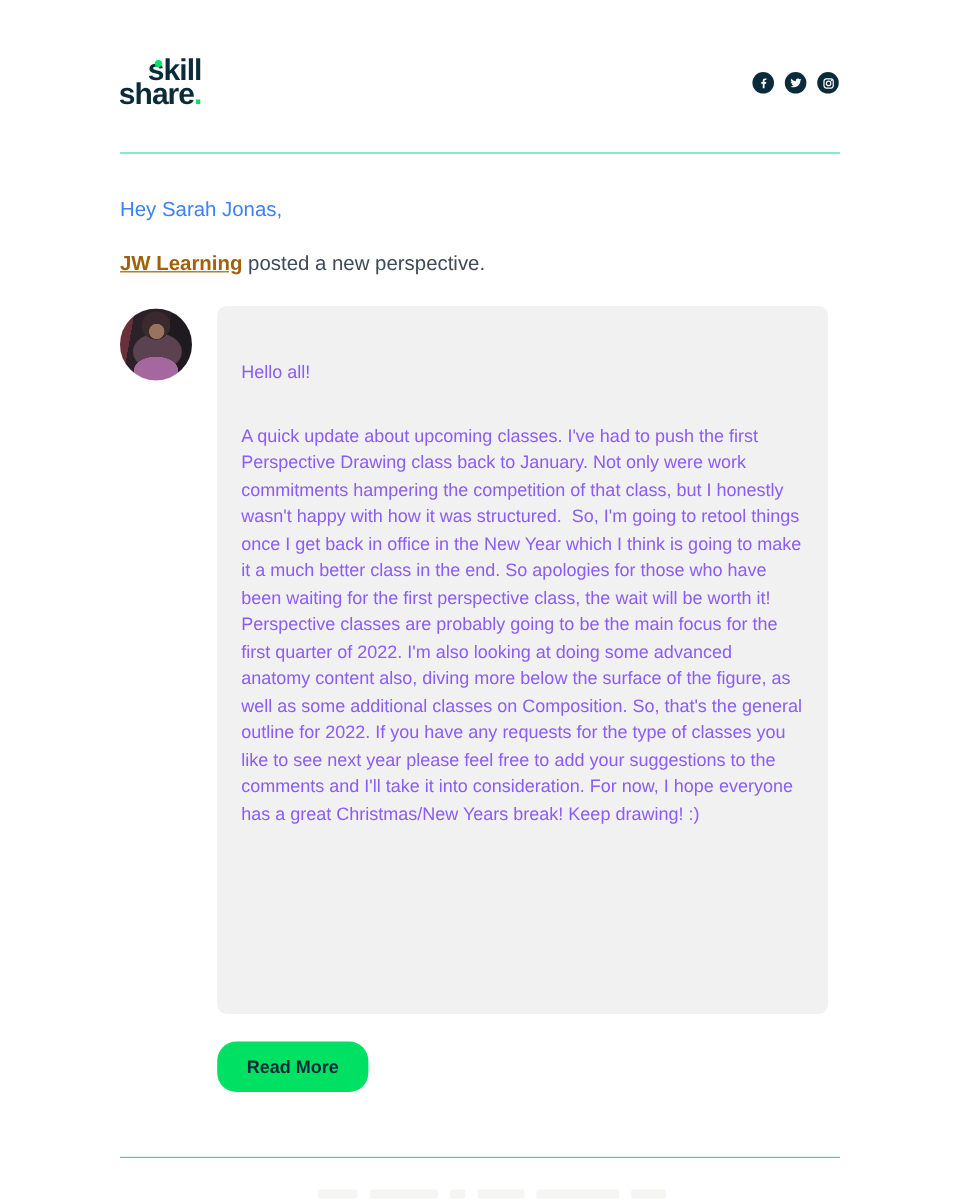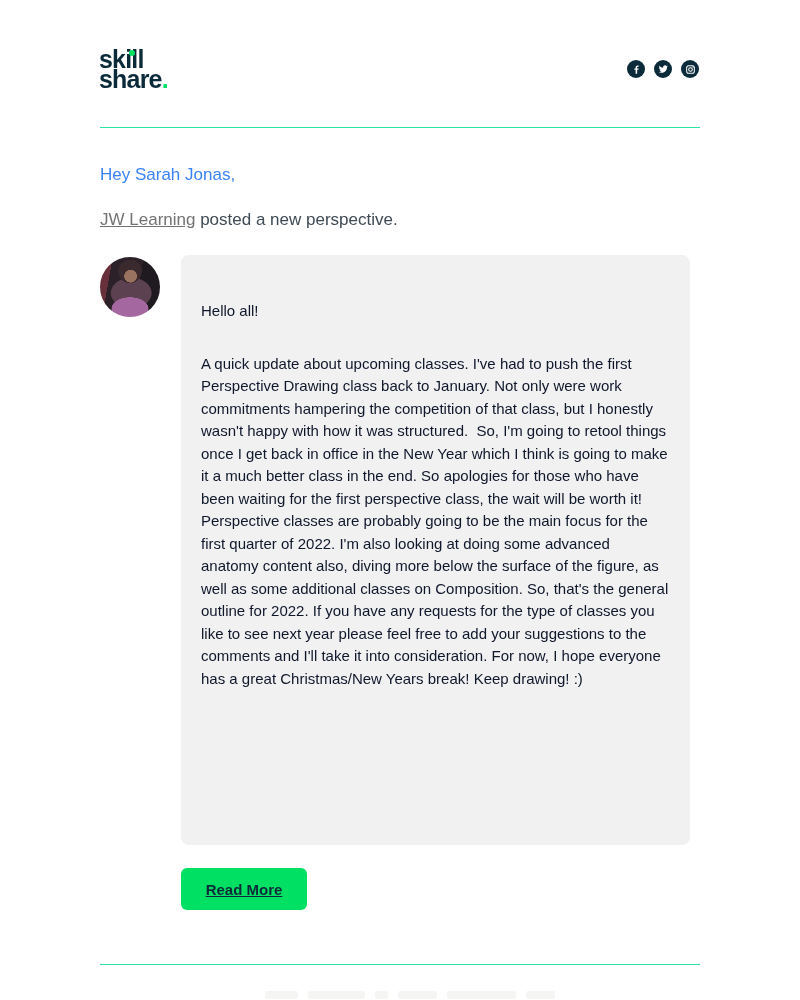--- a/index.html
+++ b/index.html
@@ -1,66 +1,66 @@
 <!DOCTYPE html>
 <html><head>
 <meta charset="utf-8">
 <style>
   html,body{margin:0;padding:0;background:#ffffff;}
   .page{
     position:relative;width:800px;height:1000px;background:#ffffff;overflow:hidden;
     font-family:"Liberation Sans","DejaVu Sans",sans-serif;color:#414d57;
   }
   
-  .logo{position:absolute;left:99px;top:49px;line-height:20px;cursor:pointer;}
+  .logo{position:absolute;left:99px;top:49px;line-height:20px;cursor:pointer;text-align:right;}
   .logo .word{display:block;font-size:25px;font-weight:bold;letter-spacing:-0.8px;color:#0b2b3a;}
   .logo .tittle{position:absolute;left:30px;top:1px;width:6px;height:6px;border-radius:50%;background:#00e164;}
   .logo .line1{position:relative;display:block;}
   .logo .green-dot{color:#00e164;}
   .social{position:absolute;left:627px;top:60px;display:flex;gap:9px;}
   .social .sicon{
     width:18px;height:18px;border-radius:50%;background:#0b2b3a;
     display:flex;align-items:center;justify-content:center;cursor:pointer;
   }
   .social svg{width:11px;height:11px;display:block;}
   
   .divider{position:absolute;left:100px;width:600px;height:1px;background:#2ce4a0;}
   .divider.top{top:127px;}
   .divider.bottom{top:964px;}
   
   .greeting{position:absolute;left:100px;top:165px;font-size:17px;color:#3b82f6;}
   .intro{position:absolute;left:100px;top:210px;font-size:17px;color:#3e4a54;}
-  .intro a{color:#737373;font-weight:normal;text-decoration:underline;cursor:pointer;}
+  .intro a{color:#a16207;font-weight:bold;text-decoration:underline;cursor:pointer;}
   
   .avatar{
     position:absolute;left:100px;top:257px;width:60px;height:60px;border-radius:50%;overflow:hidden;cursor:pointer;
     background:
       radial-gradient(circle at 51% 32%, #9a7260 0 12%, rgba(0,0,0,0) 13%),
       radial-gradient(circle at 50% 24%, #3a2a2e 0 21%, rgba(0,0,0,0) 22%),
       radial-gradient(ellipse 52% 32% at 50% 86%, #a4679f 0 58%, rgba(0,0,0,0) 60%),
       radial-gradient(ellipse 60% 45% at 52% 60%, #5c4250 0 55%, rgba(0,0,0,0) 58%),
       linear-gradient(100deg, #67303a 0 18%, #2c2129 18% 62%, #1f1a20 62%);
   }
   
   .card{
     position:absolute;left:181px;top:255px;width:509px;height:590px;
     background:#f1f1f2;border-radius:8px;box-sizing:border-box;
     padding:45px 20px 0 20px;overflow:hidden;
   }
   .card p{
-    margin:0 0 30px 0;font-size:15px;line-height:22.5px;color:#0f172a;
+    margin:0 0 30px 0;font-size:15px;line-height:22.5px;color:#8b5cf6;
     white-space:pre-wrap;
   }
   
   .cta{
     position:absolute;left:181px;top:868px;width:126px;height:42px;
-    background:#00e164;border:none;border-radius:6px;cursor:pointer;
+    background:#00e164;border:none;border-radius:16px;cursor:pointer;
     font-family:"Liberation Sans","DejaVu Sans",sans-serif;
     font-size:15px;font-weight:bold;color:#0b2b3a;
-    display:flex;align-items:center;justify-content:center;text-decoration:underline;
+    display:flex;align-items:center;justify-content:center;
   }
   
   .footer-partial{
     position:absolute;left:265px;top:991px;width:290px;height:9px;overflow:hidden;
     display:flex;gap:10px;align-items:flex-start;opacity:0.35;
   }
   .footer-partial i{display:block;height:8px;background:#e4e4de;border-radius:2px;}
 </style>
 </head>
 <body>

